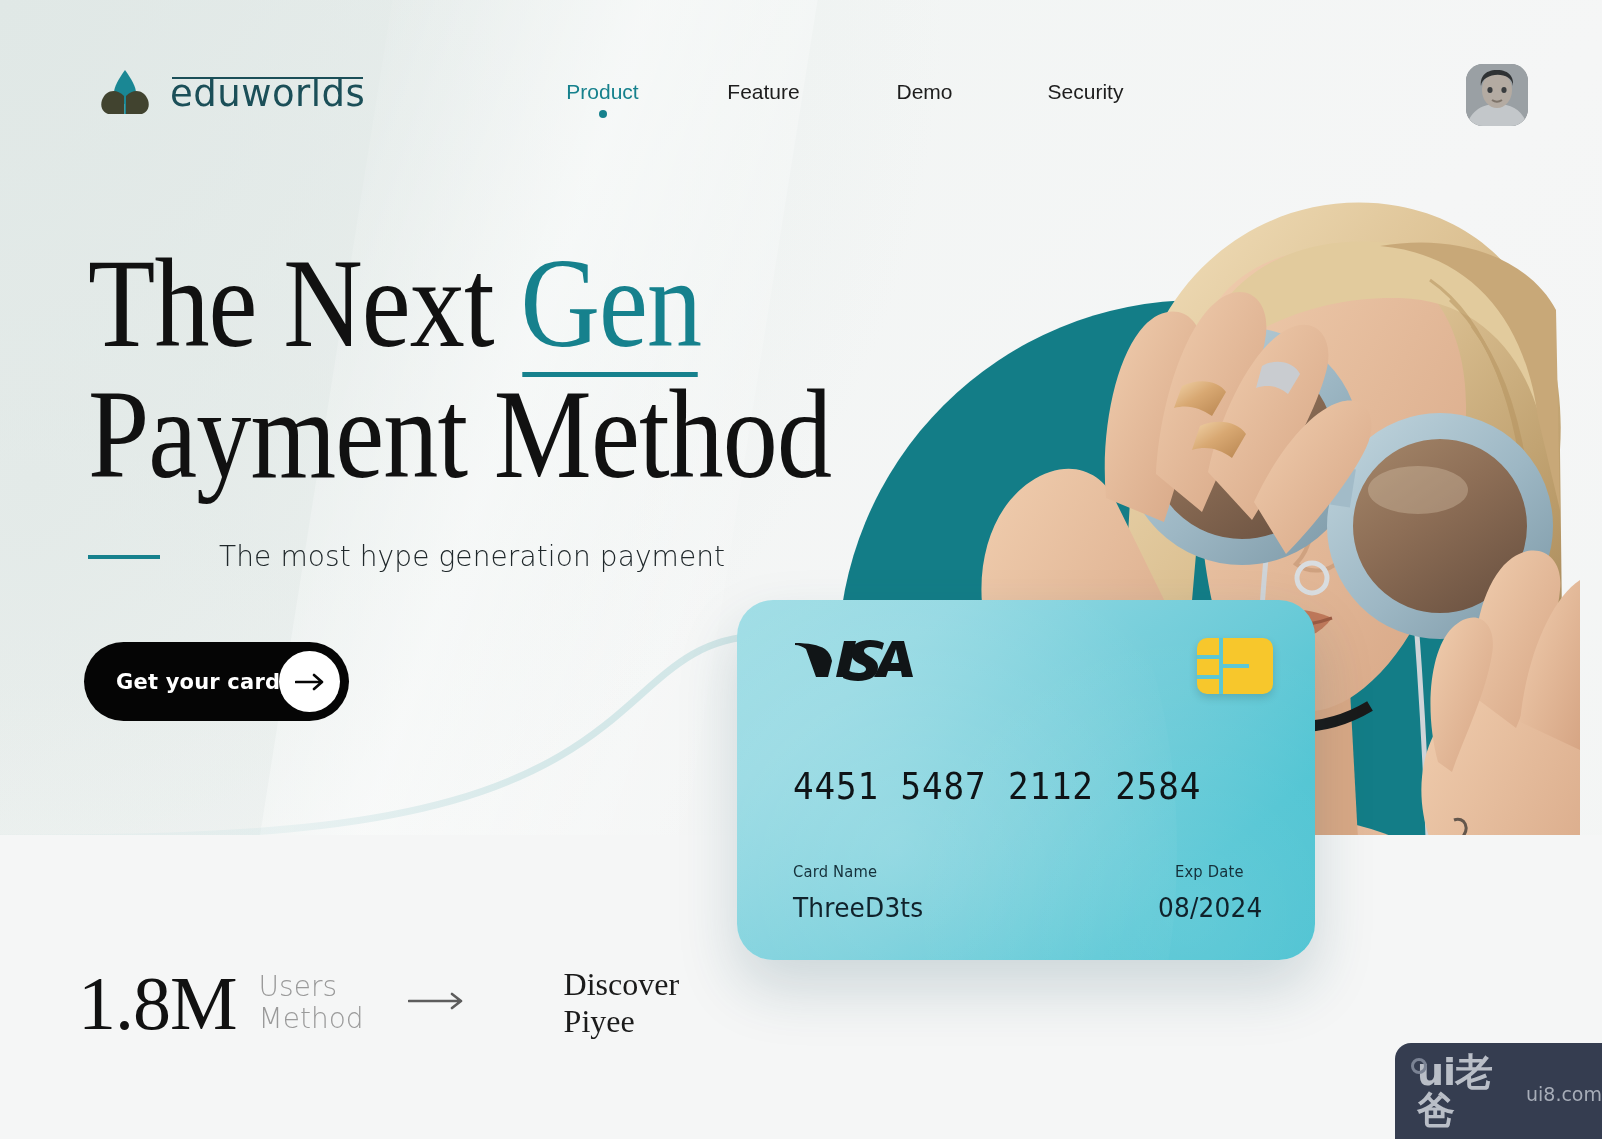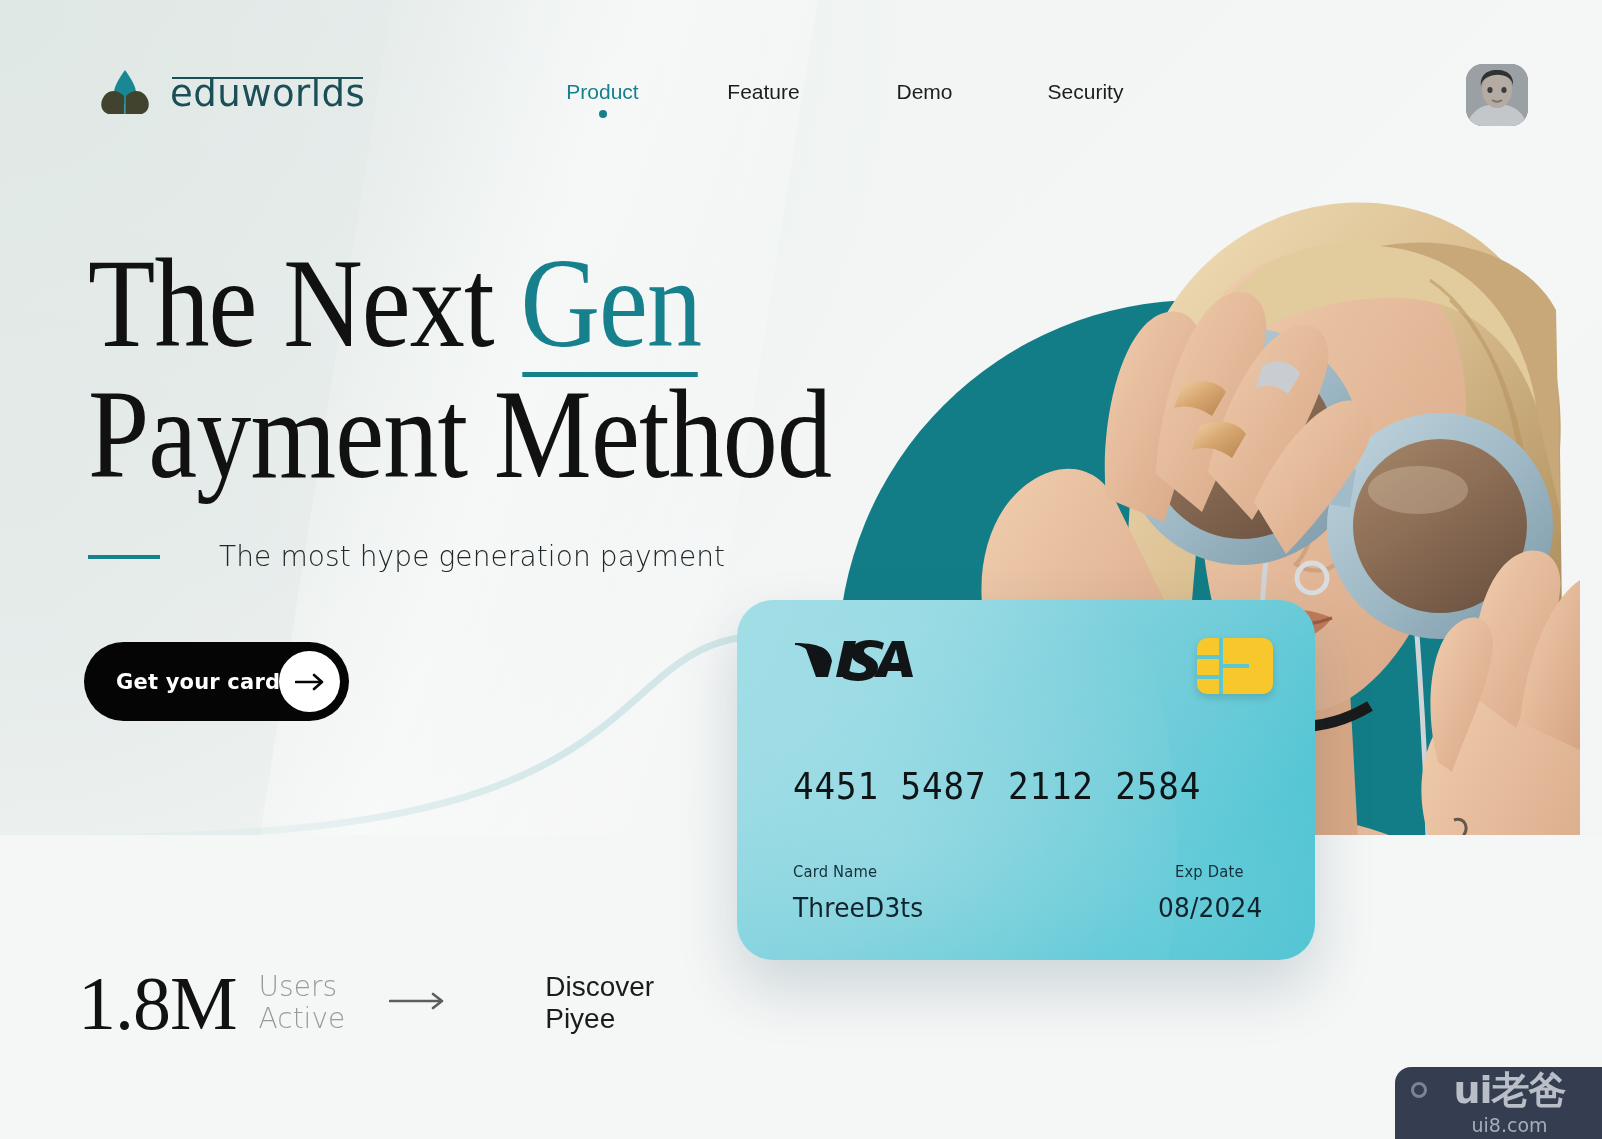--- a/index.html
+++ b/index.html
@@ -126,21 +126,21 @@
   .stat-num{
     font-family:"Liberation Serif", serif; font-size:76px; color:#111; line-height:1;
     letter-spacing:-1px;
   }
   .stat-label{
     font-family:"DejaVu Sans", sans-serif; font-size:28px; color:#9a9a9a;
     line-height:1.16; margin-left:22px; font-weight:300;
   }
   .stat-arrow{ margin-left:44px; }
   .stat-link{
-    font-family:Liberation Sans, sans-serif; font-size:28px; color:#1b1b1b;
+    font-family:Liberation Serif, serif; font-size:32px; color:#1b1b1b;
     line-height:1.16; margin-left:100px; font-weight:300; cursor:pointer;
   }
 
   
   .card{
     position:absolute; left:737px; top:600px; width:578px; height:360px;
     border-radius:36px; z-index:15;
     background:linear-gradient(140deg,#9fdde5 0%, #92d8e2 22%, #6ccbd8 55%, #4cc3d2 78%, #46c0d0 100%);
     box-shadow:0 28px 60px rgba(20,70,90,.18);
     overflow:hidden;
@@ -187,23 +187,23 @@
   .cf-col.right .cf-label{ transform-origin:right center; }
   .cf-value{
     font-family:"DejaVu Sans", sans-serif; font-size:27px; color:#10222b;
     margin-top:11px; letter-spacing:.2px;
     transform:scaleX(.92); transform-origin:left center;
   }
   .cf-col.right .cf-value{ transform-origin:right center; }
 
   
   .watermark{
-    position:absolute; right:0; bottom:0; width:207px; height:72px;
+    position:absolute; right:0; bottom:0; width:207px; height:96px;
     background:#353d50; border-radius:16px 0 0 0;
-    z-index:40; display:flex; flex-direction:column;
+    z-index:40; display:flex; flex-direction:row;
     align-items:center; justify-content:center;
   }
   .wm-ring{
     position:absolute; left:16px; top:15px; width:16px; height:16px;
     border:3px solid #7b8394; border-radius:50%;
   }
   .wm-main{
     font-family:"DejaVu Sans", sans-serif; font-size:38px; color:#b9bec7;
     font-weight:700; line-height:1; margin-left:22px; letter-spacing:-1px;
   }
@@ -440,21 +440,21 @@
       <svg width="30" height="18" viewBox="0 0 30 18" xmlns="http://www.w3.org/2000/svg">
         <path d="M1 9 H26 M19 2 L27 9 L19 16" fill="none" stroke="#050505" stroke-width="2.6" stroke-linecap="round" stroke-linejoin="round"></path>
       </svg>
     </span>
   </button>
 
   <div class="stats">
     <span class="stat-num">1.8M</span>
     <span class="stat-label">
       <span>Users</span><br>
-      <span>Active</span>
+      <span>Method</span>
     </span>
     <span class="stat-arrow">
       <svg width="56" height="18" viewBox="0 0 56 18" xmlns="http://www.w3.org/2000/svg">
         <path d="M1 9 H52 M44 2 L53 9 L44 16" fill="none" stroke="#5d5d5d" stroke-width="2.6" stroke-linecap="round" stroke-linejoin="round"></path>
       </svg>
     </span>
     <span class="stat-link">
       <span>Discover</span><br>
       <span>Piyee</span>
     </span>

